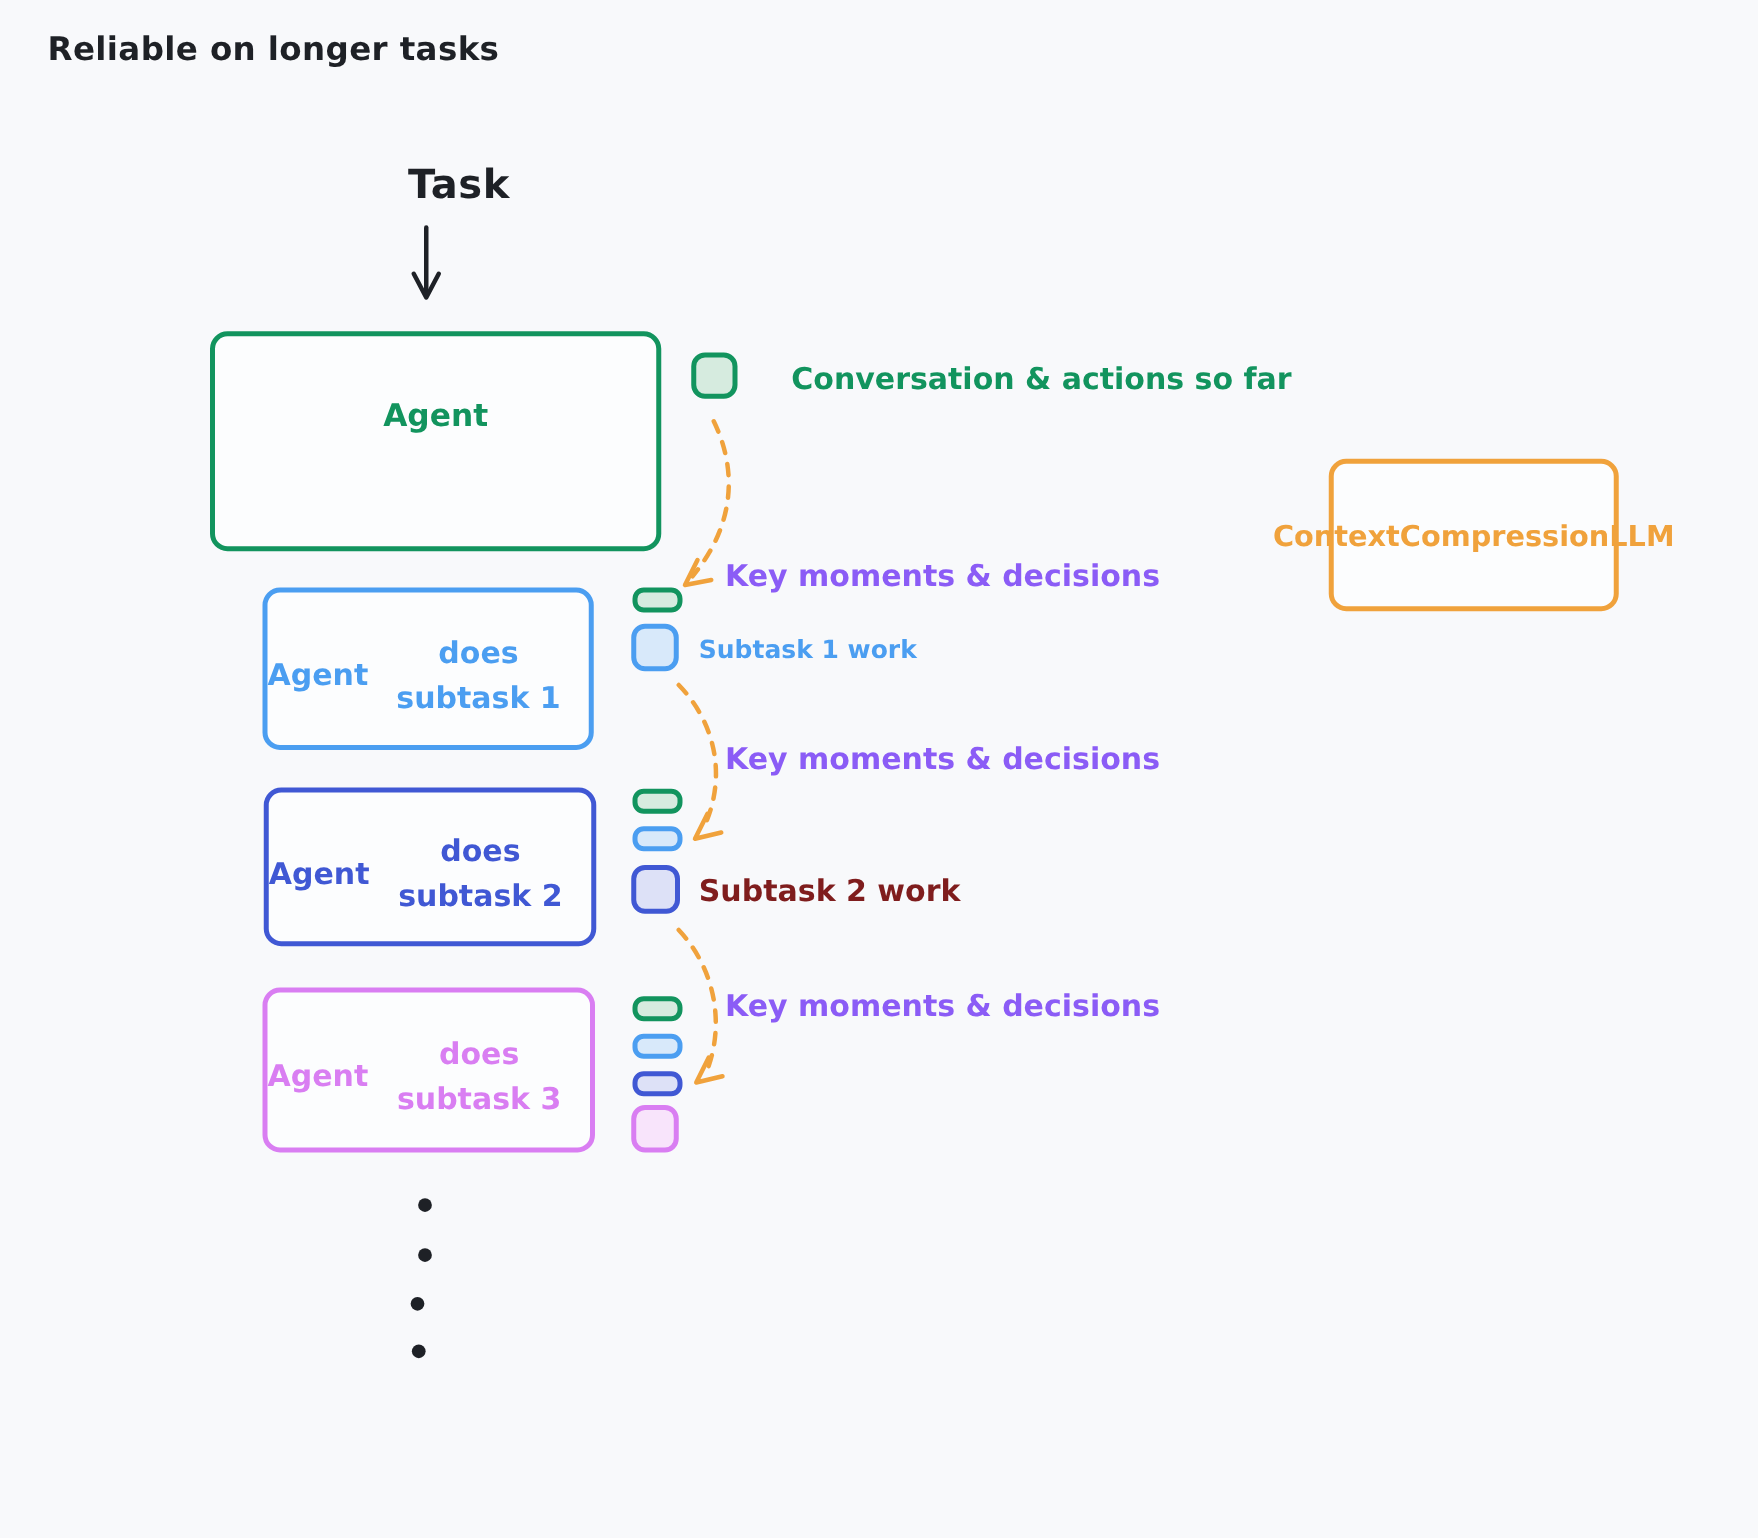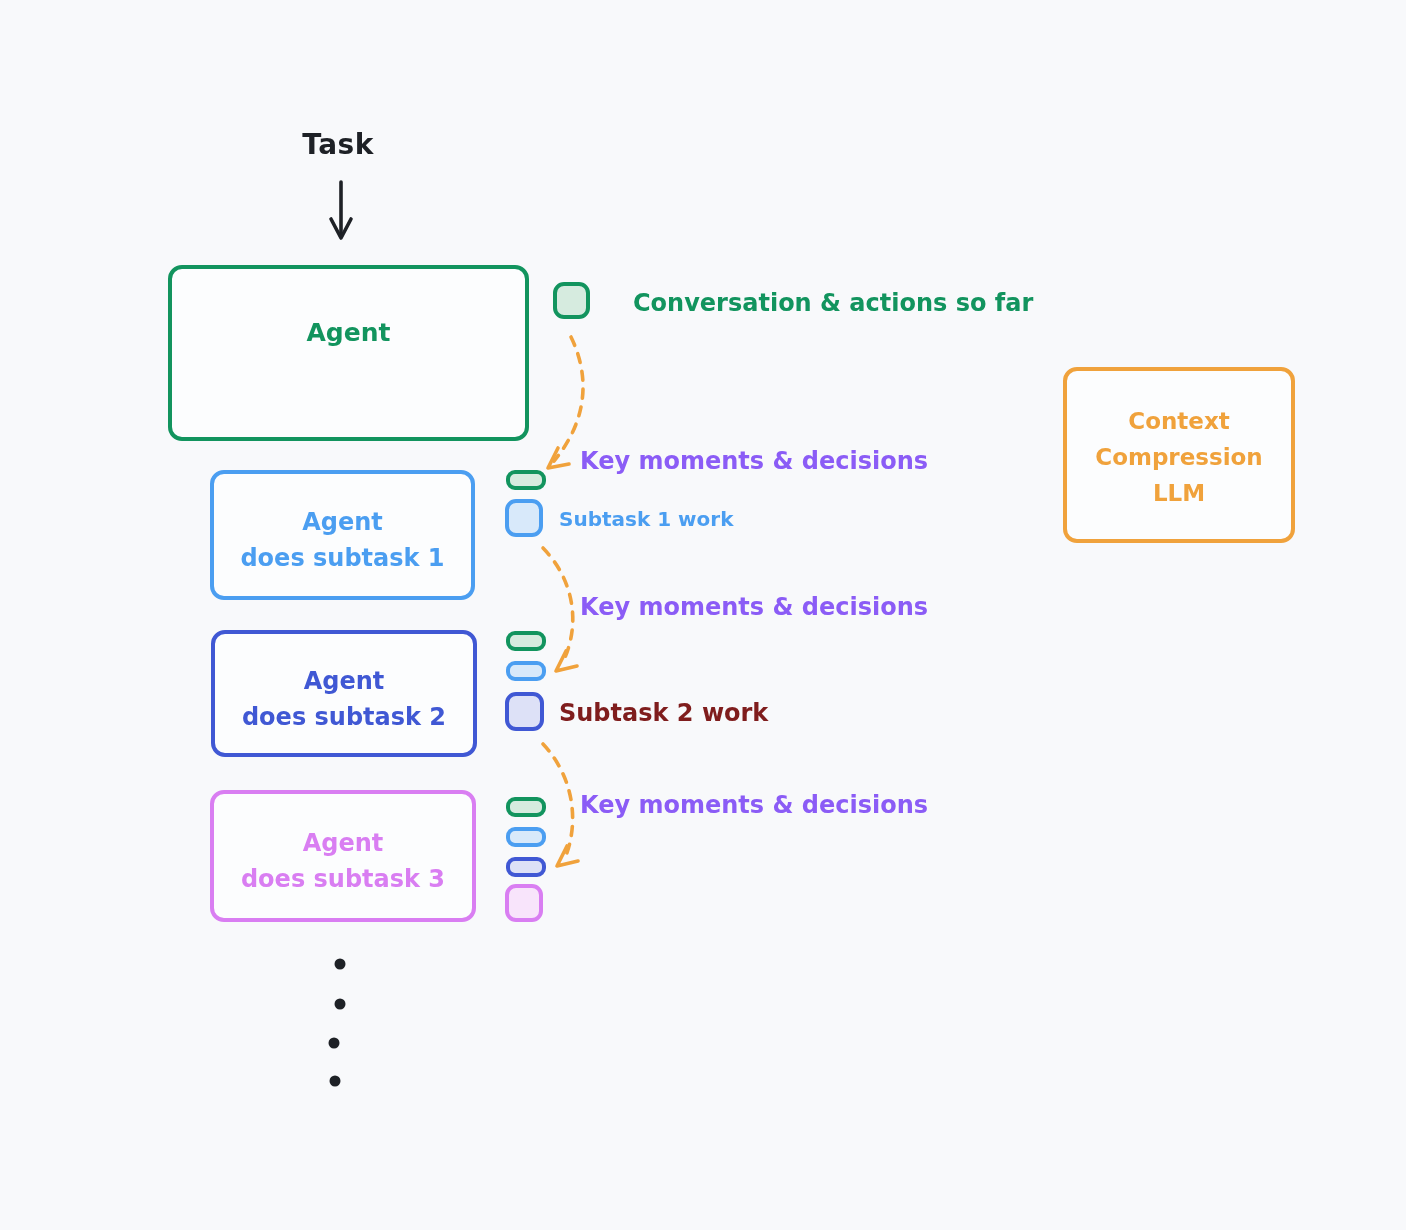--- a/index.html
+++ b/index.html
@@ -13,46 +13,46 @@
   .canvas{position:absolute;left:0;top:0;width:1406px;height:1230px;}
   .arrows{position:absolute;left:0;top:0;z-index:1;}
   .abs{position:absolute;z-index:2;}
 
   .title{
     left:38px;top:22px;
     color:#1e2126;font-size:26px;font-weight:bold;
     line-height:37px;letter-spacing:.3px;
   }
   .task-label{
-    left:268px;top:128px;width:140px;text-align:center;
-    color:#1e2126;font-size:28px;font-weight:bold;letter-spacing:.5px;
+    left:268px;top:128px;width:140px;text-align:right;
+    color:#1e2126;font-size:32px;font-weight:bold;letter-spacing:.5px;
   }
 
   .box{
     box-sizing:border-box;
     border:4px solid;border-radius:14px;
     background:#fcfdfe;
-    display:flex;flex-direction:column;align-items:center;justify-content:center;
+    display:flex;flex-direction:row;align-items:center;justify-content:center;
     font-weight:bold;text-align:center;
   }
   .box span{display:block;}
 
   .box-main{
     left:168px;top:265px;width:361px;height:176px;
     border-color:#12945e;color:#12945e;font-size:25px;
   }
   .box-main .l1{margin-bottom:41px;}
 
   .box-sub{font-size:24px;line-height:36px;padding-top:10px;}
   .box-sub1{left:210px;top:470px;width:265px;height:130px;border-color:#4b9ef1;color:#4b9ef1;}
   .box-sub2{left:211px;top:630px;width:266px;height:127px;border-color:#4058d4;color:#4058d4;}
   .box-sub3{left:210px;top:790px;width:266px;height:132px;border-color:#d97ef2;color:#d97ef2;}
 
   .box-context{
-    left:1063px;top:367px;width:232px;height:176px;
+    left:1063px;top:367px;width:232px;height:122px;
     border-color:#f0a23c;color:#f0a23c;
     font-size:23px;line-height:36px;padding-top:4px;
   }
 
   .chip{box-sizing:border-box;border:4px solid;}
   .chip-sq{width:38px;height:38px;border-radius:11px;}
   .chip-pill{width:40px;height:20px;border-radius:9px;border-width:4px;}
   .c-green{border-color:#12945e;background:#d6ebdf;}
   .c-blue{border-color:#4b9ef1;background:#d8e9fa;}
   .c-indigo{border-color:#4058d4;background:#dde1f7;}
@@ -91,20 +91,21 @@
 
     <g fill="#1e2126">
       <circle cx="340" cy="964" r="5.5"></circle>
       <circle cx="340" cy="1004" r="5.5"></circle>
       <circle cx="334" cy="1043" r="5.5"></circle>
       <circle cx="335" cy="1081" r="5.5"></circle>
     </g>
   </svg>
 
   <div class="abs title">
+    <div>Reliable on longer tasks</div>
   </div>
 
   <div class="abs task-label">Task</div>
 
   <div class="abs box box-main">
     <span class="l1">Agent</span>
   </div>
 
   <div class="abs chip chip-sq c-green" style="left:553px;top:282px;width:37px;height:37px;"></div>
   <div class="abs ann ann-green" style="left:613px;top:289px;margin-left:20px;">Conversation &amp; actions so far</div>

